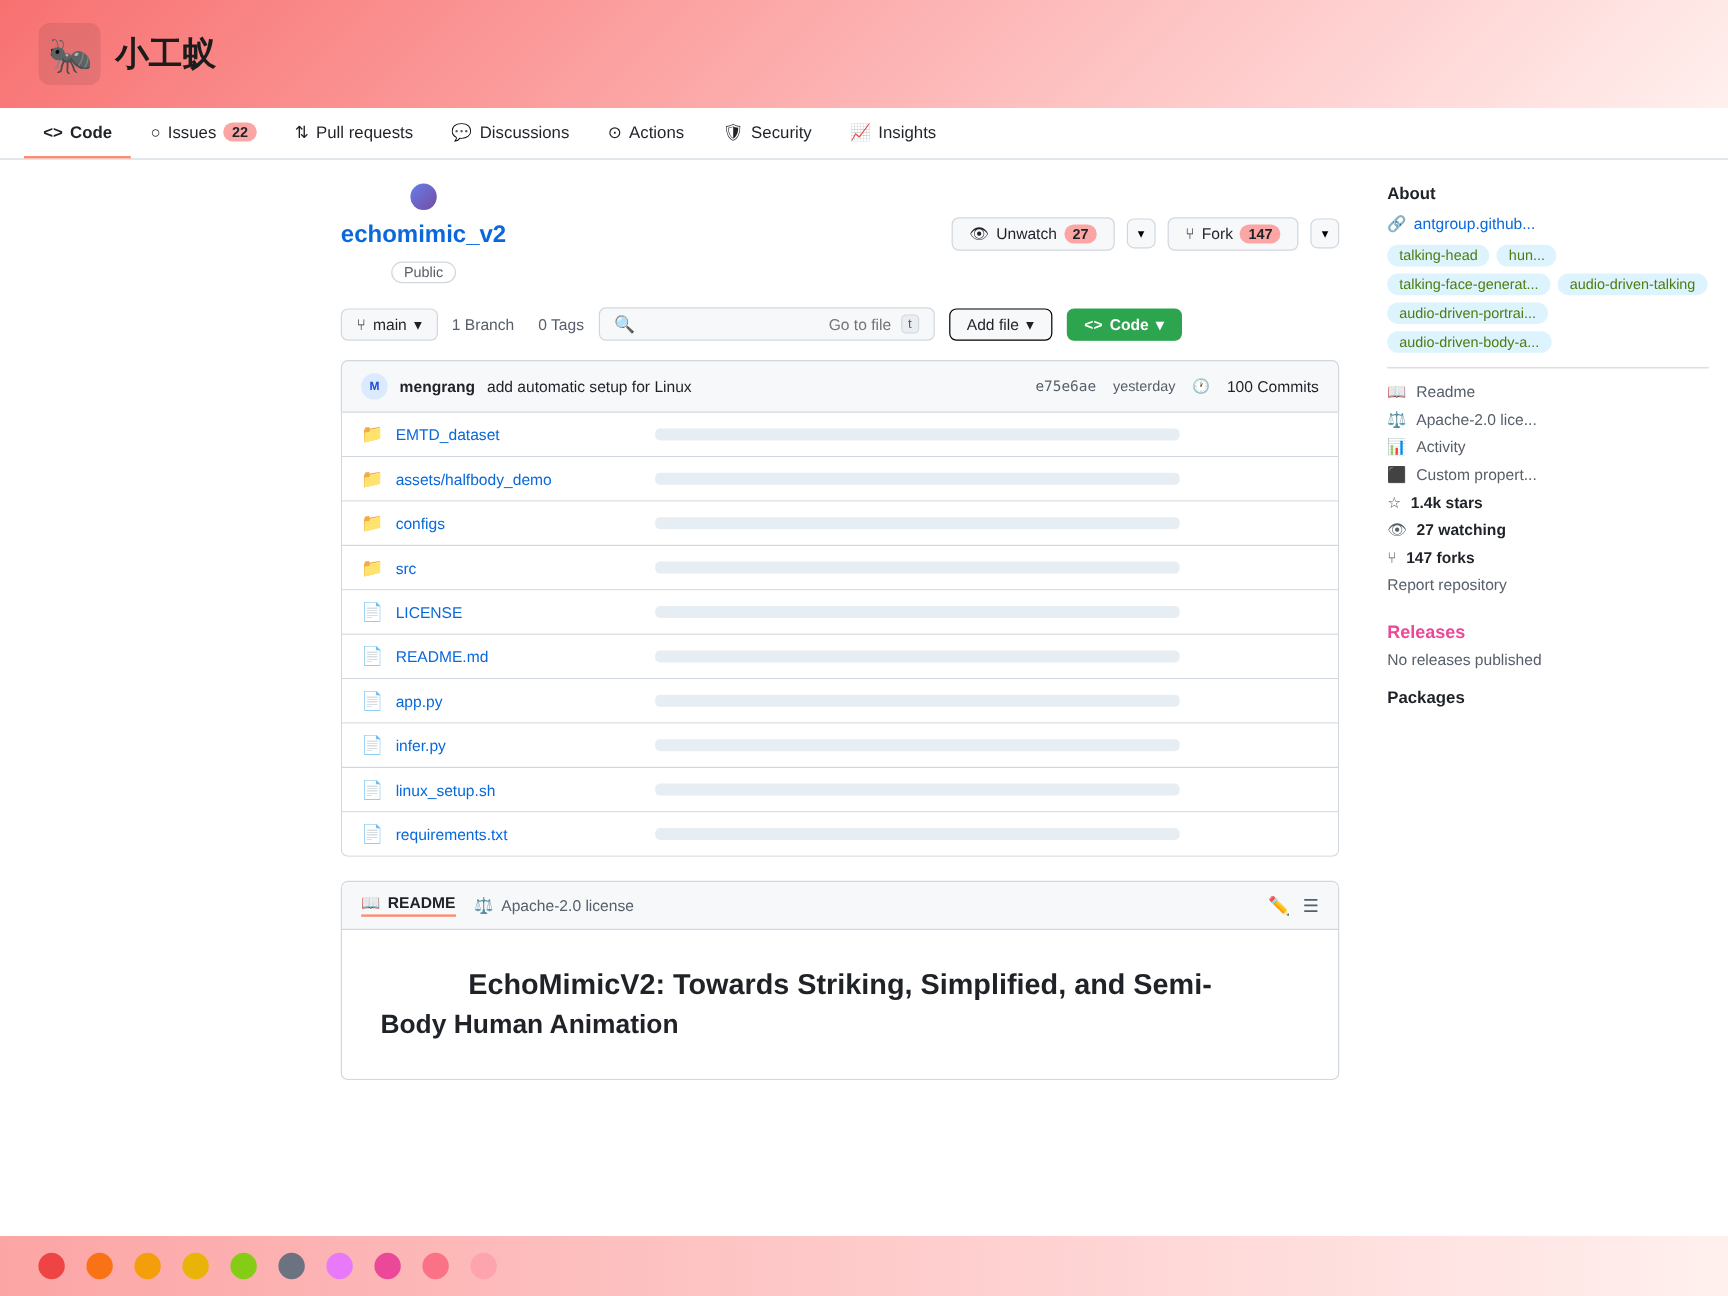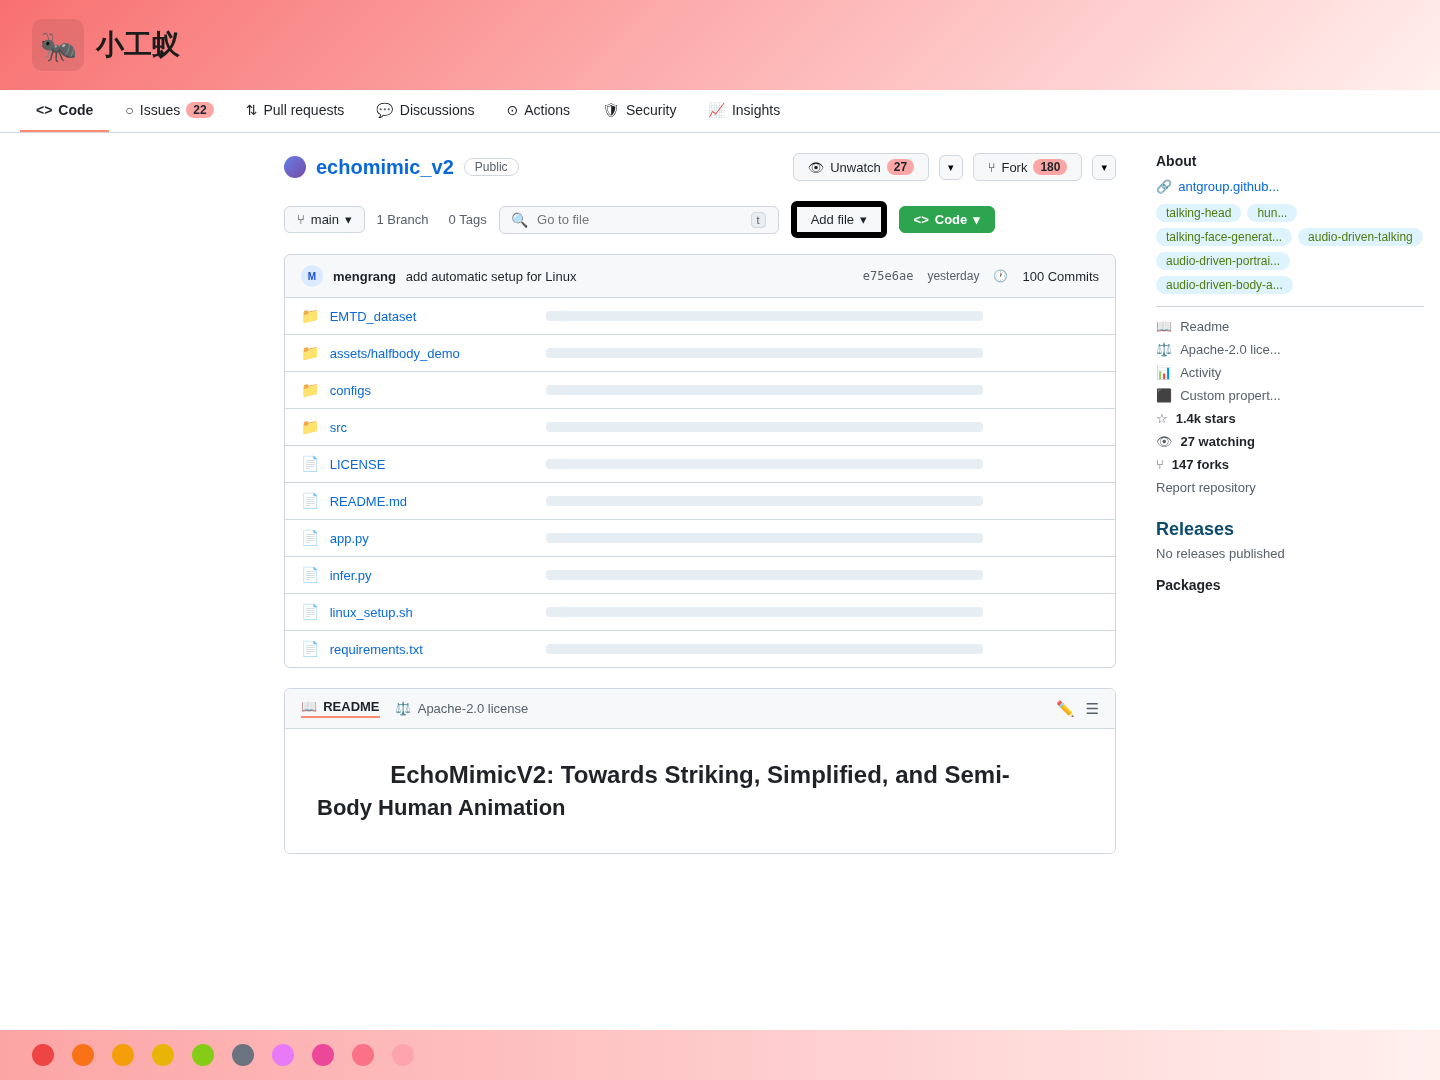--- a/index.html
+++ b/index.html
@@ -87,20 +87,21 @@
     .repo-header {
       display: flex;
       align-items: center;
       justify-content: space-between;
       margin-bottom: 20px;
     }
     .repo-title-row {
       display: flex;
       align-items: center;
       gap: 10px;
+      flex-direction: column;
     }
     .repo-avatar {
       width: 22px;
       height: 22px;
       border-radius: 50%;
       background: linear-gradient(135deg, #667eea, #764ba2);
     }
     .repo-name {
       font-size: 20px;
       font-weight: 600;
@@ -179,34 +180,35 @@
       flex: 1;
       max-width: 280px;
     }
     .go-to-file-input {
       border: none;
       background: transparent;
       outline: none;
       font-size: 13px;
       color: #b91c1c;
       flex: 1;
+      text-align: right;
     }
     .go-to-file-kbd {
       background: #eaeef2;
       border-radius: 4px;
       padding: 1px 5px;
       font-size: 11px;
       color: #57606a;
       border: 1px solid #d0d7de;
     }
     .btn-add-file {
       display: flex;
       align-items: center;
       gap: 6px;
-      border: 6px solid #000000;
+      border: 1px solid #000000;
       border-radius: 6px;
       padding: 5px 14px;
       font-size: 13px;
       background: #f6f8fa;
       cursor: pointer;
       color: #1f2328;
     }
     .btn-code-green {
       display: flex;
       align-items: center;
@@ -416,22 +418,22 @@
     }
     .stat-value { font-weight: 600; color: #1f2328; }
     .sidebar-divider {
       border: none;
       border-top: 1px solid #d0d7de;
       margin: 12px 0;
     }
     .releases-section { margin-bottom: 16px; }
     .releases-title {
       font-weight: 600;
-      font-size: 18px;
-      color: #0c4a6e;
+      font-size: 15px;
+      color: #ec4899;
       margin-bottom: 6px;
     }
     .no-releases {
       font-size: 13px;
       color: #57606a;
     }
     .packages-title {
       font-weight: 600;
       font-size: 14px;
       color: #1f2328;
@@ -515,21 +517,21 @@
       <div class="repo-actions">
         <button class="btn-outline">
           <span>👁</span>
           <span>Unwatch</span>
           <span class="nav-badge">27</span>
         </button>
         <button class="btn-caret">▾</button>
         <button class="btn-outline">
           <span>⑂</span>
           <span>Fork</span>
-          <span class="nav-badge">180</span>
+          <span class="nav-badge">147</span>
         </button>
         <button class="btn-caret">▾</button>
       </div>
     </div>
 
     <div class="branch-bar">
       <button class="btn-branch">
         <span>⑂</span>
         <span>main</span>
         <span>▾</span>

